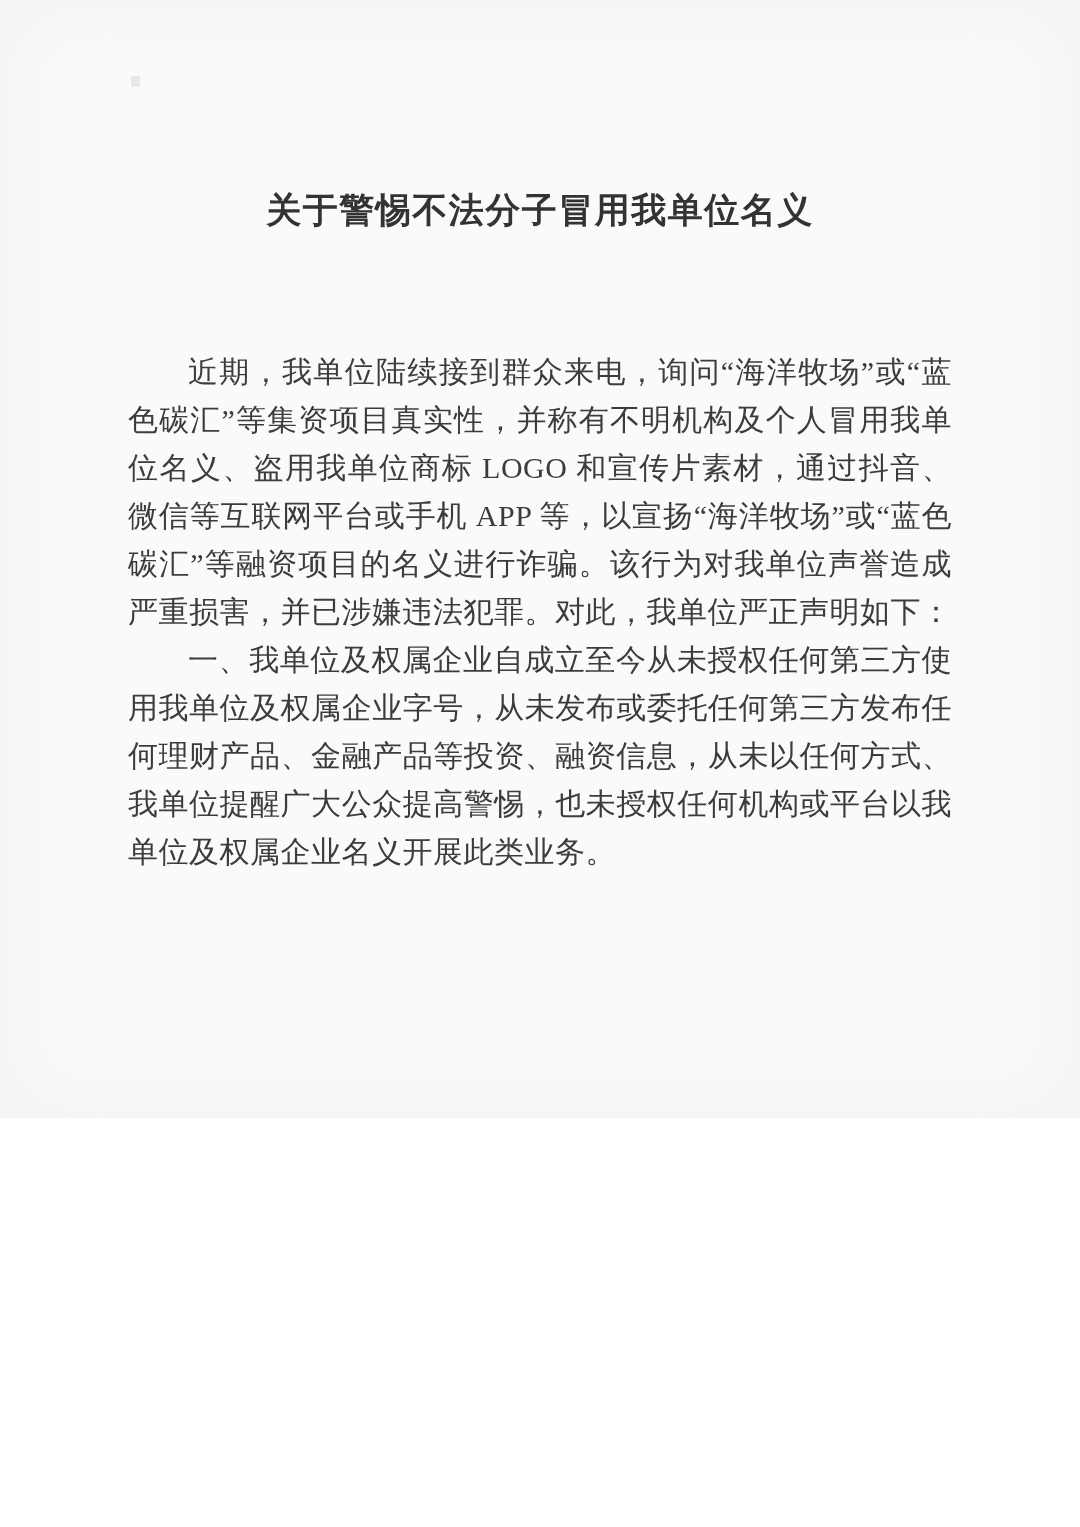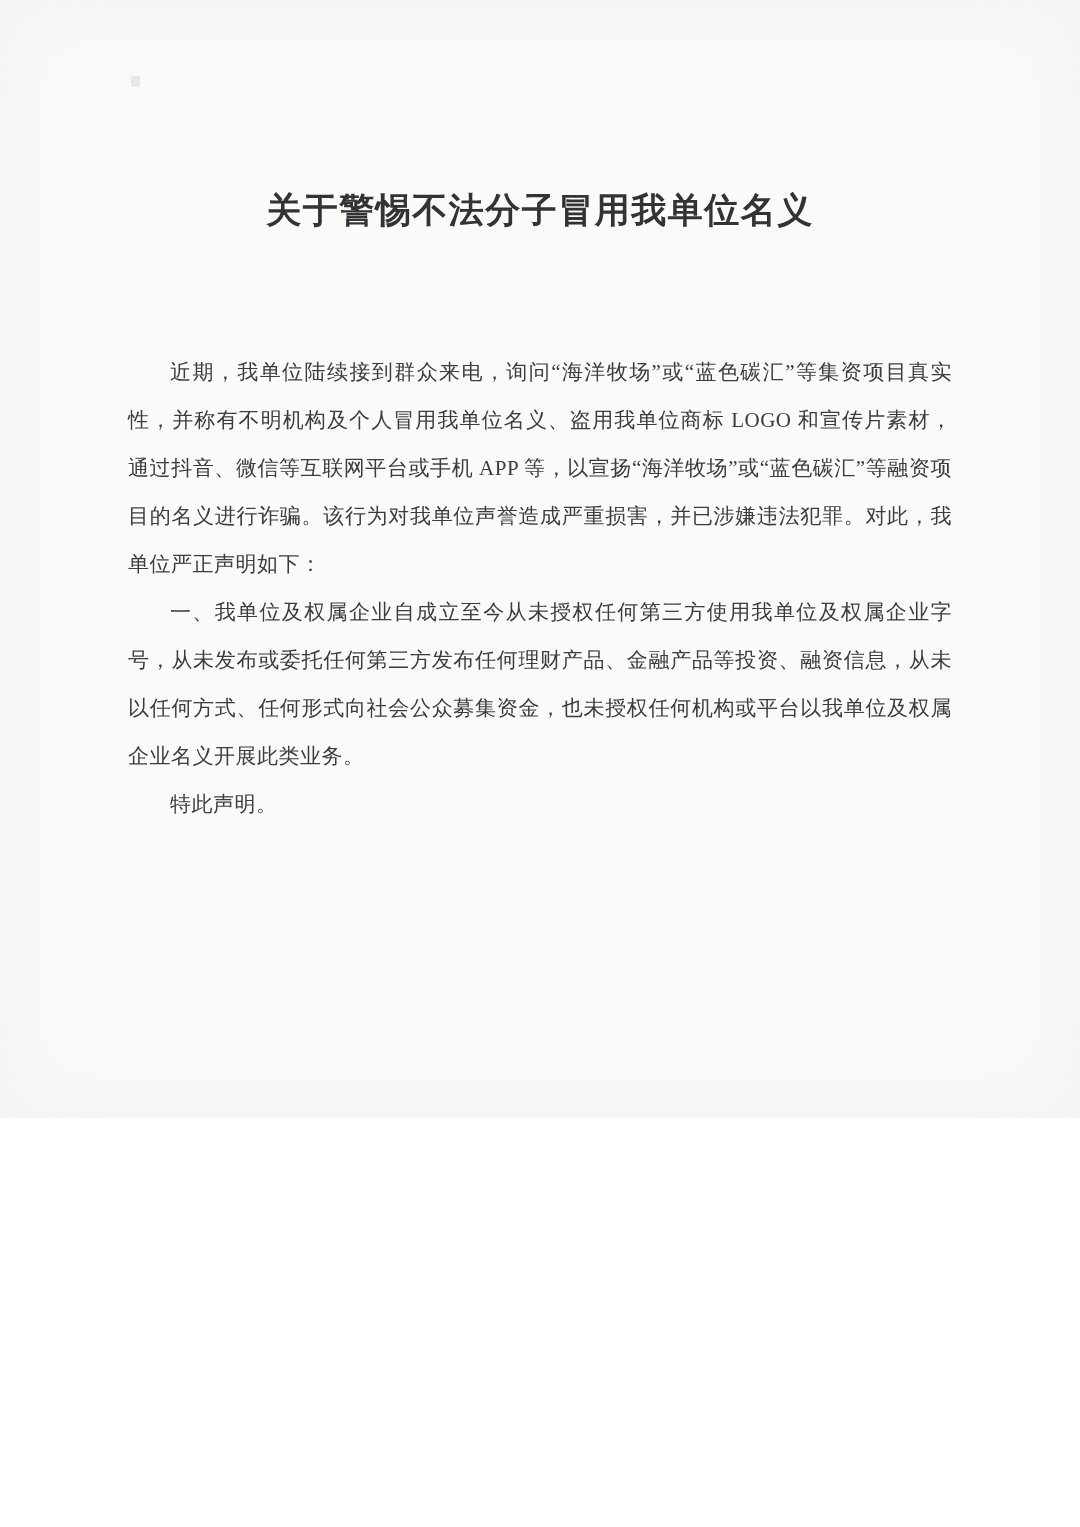--- a/index.html
+++ b/index.html
@@ -21,21 +21,21 @@
   }
   .title{
     position:absolute;top:186px;left:0;width:1080px;
     margin:0;text-align:center;
     font-size:35px;font-weight:bold;line-height:50px;letter-spacing:1.5px;
     color:#333;
   }
   .title .t-line{display:block;}
   .body{
     position:absolute;top:348px;left:128px;width:824px;
-    font-size:21px;line-height:48px;letter-spacing:0.5px;
+    font-size:30px;line-height:48px;letter-spacing:0.5px;
     text-align:justify;text-justify:inter-character;
     color:#3c3c3c;
   }
   .body p{margin:0;text-indent:2em;}
   .signature{
     position:absolute;top:1250px;left:602px;width:384px;
     text-align:center;font-size:29px;letter-spacing:0.5px;color:#333;
     z-index:3;
   }
   .date{
@@ -77,22 +77,21 @@
 <div class="page">
 
   <div class="artifact"></div>
 
   <h1 class="title">
     <span class="t-line">关于警惕不法分子冒用我单位名义</span>
   </h1>
 
   <div class="body">
     <p>近期，我单位陆续接到群众来电，询问“海洋牧场”或“蓝色碳汇”等集资项目真实性，并称有不明机构及个人冒用我单位名义、盗用我单位商标 LOGO 和宣传片素材，通过抖音、微信等互联网平台或手机 APP 等，以宣扬“海洋牧场”或“蓝色碳汇”等融资项目的名义进行诈骗。该行为对我单位声誉造成严重损害，并已涉嫌违法犯罪。对此，我单位严正声明如下：</p>
-    <p>一、我单位及权属企业自成立至今从未授权任何第三方使用我单位及权属企业字号，从未发布或委托任何第三方发布任何理财产品、金融产品等投资、融资信息，从未以任何方式、任何形式向社会公众募集资金，也未授权任何机构或平台以我单位及权属企业名义开展此类业务。</p>
-    <p>特此声明。</p>
+    <p>一、我单位及权属企业自成立至今从未授权任何第三方使用我单位及权属企业字号，从未发布或委托任何第三方发布任何理财产品、金融产品等投资、融资信息，从未以任何方式、我单位提醒广大公众提高警惕，也未授权任何机构或平台以我单位及权属企业名义开展此类业务。</p>
   </div>
 
   <div class="signature">山东海洋集团有限公司</div>
   <div class="date">2025 年 8 月 18 日</div>
 
   <svg class="seal" viewBox="0 0 260 260" xmlns="http://www.w3.org/2000/svg">
     <defs>
       <path id="arcTop" d="M 70.2 180.1 A 78 78 0 1 1 189.8 180.1"></path>
       <path id="arcBottom" d="M 62.6 186.6 A 88 88 0 0 0 197.4 186.6"></path>
     </defs>

